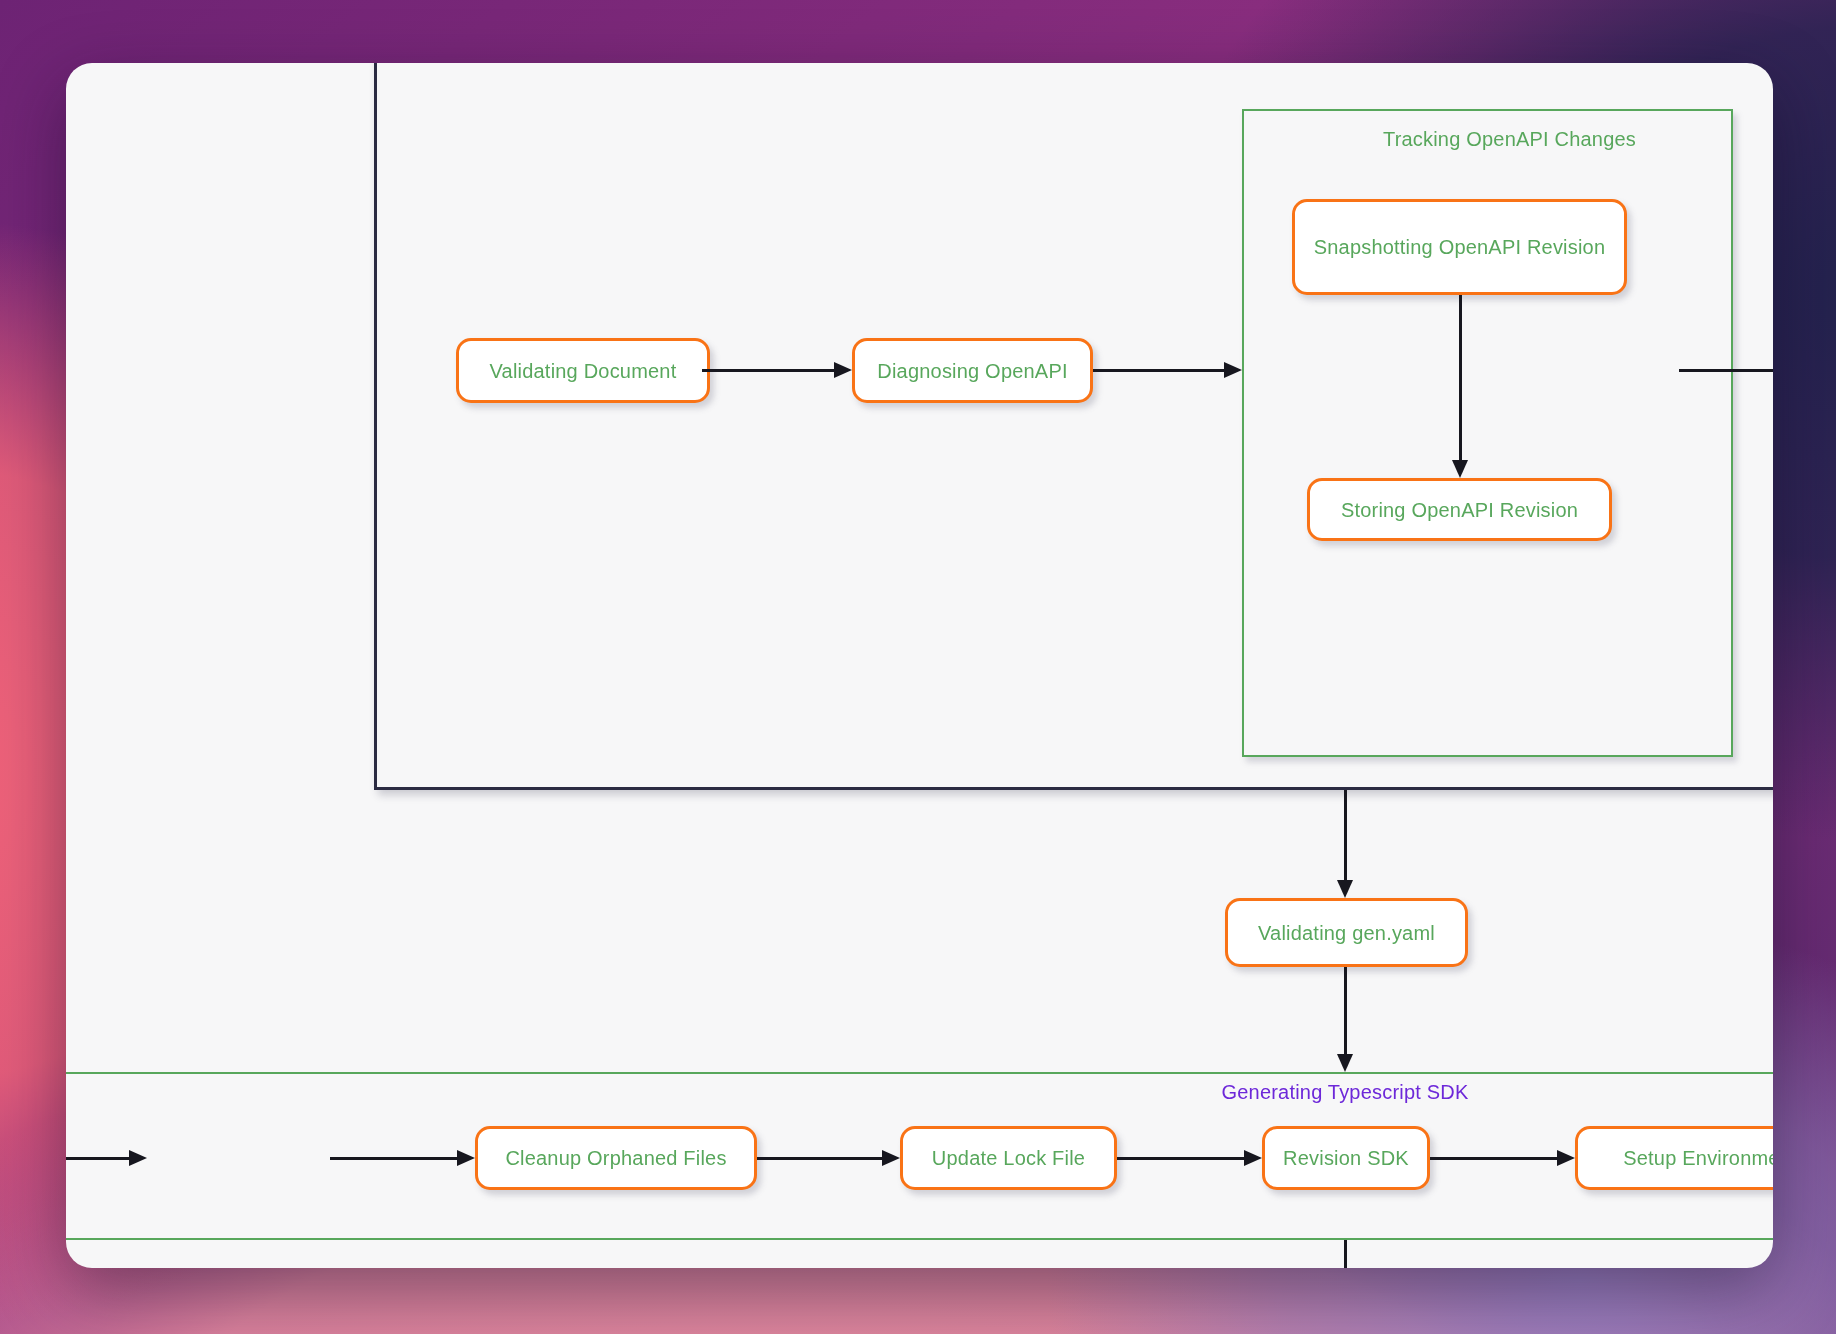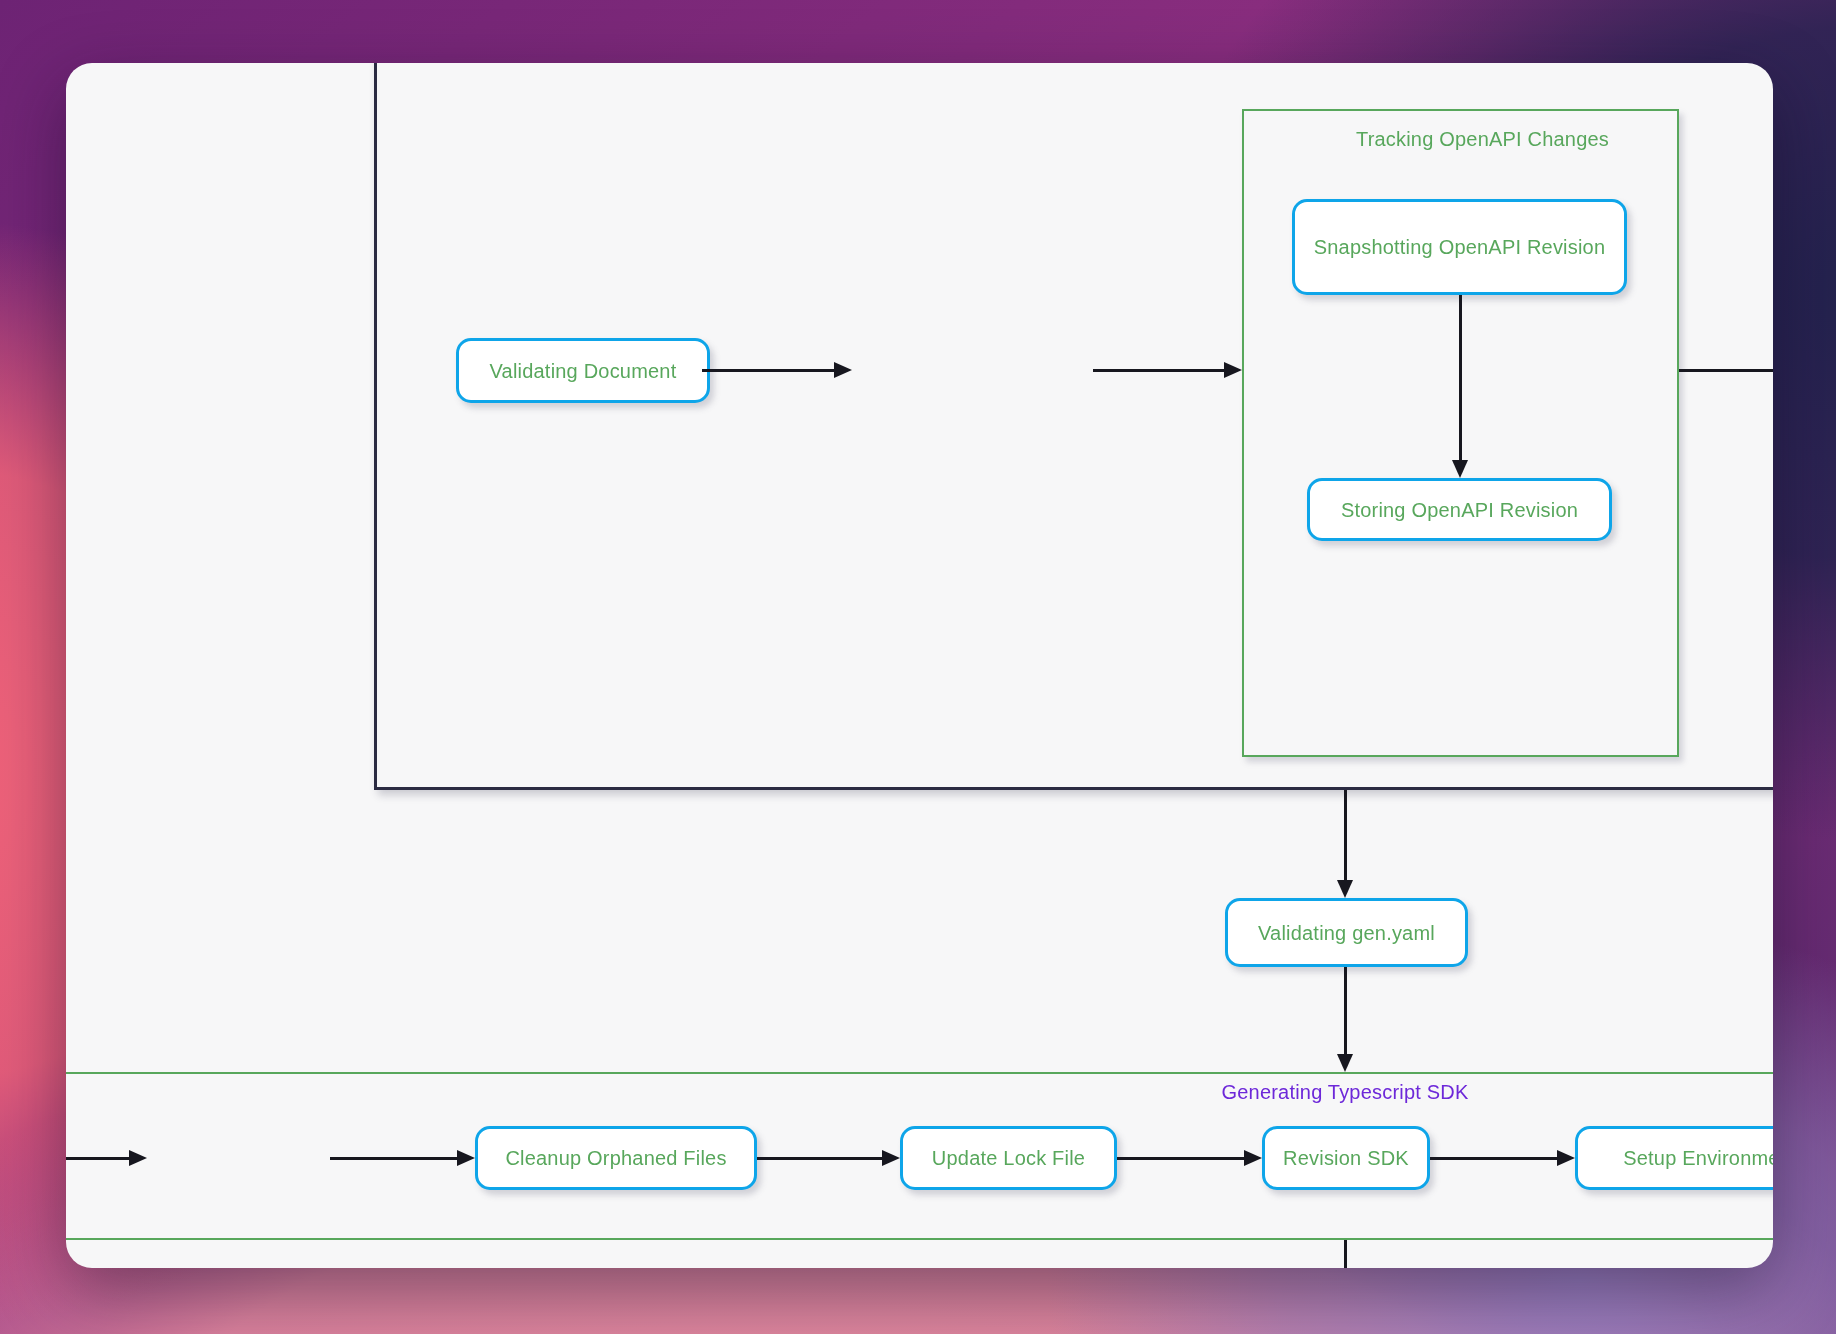--- a/index.html
+++ b/index.html
@@ -22,21 +22,21 @@
     box-shadow:0 24px 70px rgba(20,10,40,0.45);
   }
   
   .frame-dark{
     position:absolute;left:308px;top:-24px;width:1520px;height:751px;
     border:3px solid #2b2b42;box-sizing:border-box;
     box-shadow:4px 5px 8px rgba(45,45,75,0.22);
   }
   .node{
     position:absolute;box-sizing:border-box;
-    background:#ffffff;border:3px solid #0ea5e9;border-radius:15px;
+    background:#ffffff;border:3px solid #f97316;border-radius:15px;
     color:#58a75c;font-size:20px;line-height:1.4;letter-spacing:0.2px;
     display:flex;align-items:center;justify-content:center;text-align:center;
     padding:4px 12px;
     box-shadow:4px 5px 6px rgba(120,120,140,0.30);
   }
   .group{
     position:absolute;box-sizing:border-box;border:2px solid #58a75c;
     background:transparent;
     box-shadow:4px 5px 6px rgba(120,120,140,0.28);
   }
@@ -69,25 +69,28 @@
 
     <div class="frame-dark"></div>
 
     <div class="node" style="left:382px;top:275px;width:254px;height:65px;margin-left:8px;">
       <span>Validating Document</span>
     </div>
 
     <div class="edge-h" style="left:636px;top:306px;width:136px;"></div>
     <div class="ah-right" style="left:768px;top:299px;"></div>
 
+    <div class="node" style="left:786px;top:275px;width:241px;height:65px;">
+      <span>Diagnosing OpenAPI</span>
+    </div>
 
     <div class="edge-h" style="left:1027px;top:306px;width:135px;"></div>
     <div class="ah-right" style="left:1158px;top:299px;"></div>
 
-    <div class="group" style="left:1176px;top:46px;width:437px;height:648px;padding-left:44px;">
+    <div class="group" style="left:1176px;top:46px;width:491px;height:648px;padding-left:44px;">
       <div class="group-title">Tracking OpenAPI Changes</div>
     </div>
 
     <div class="node" style="left:1226px;top:136px;width:335px;height:96px;">
       <span>Snapshotting OpenAPI Revision</span>
     </div>
 
     <div class="edge-v" style="left:1393px;top:232px;height:166px;"></div>
     <div class="ah-down" style="left:1386px;top:397px;"></div>
 

